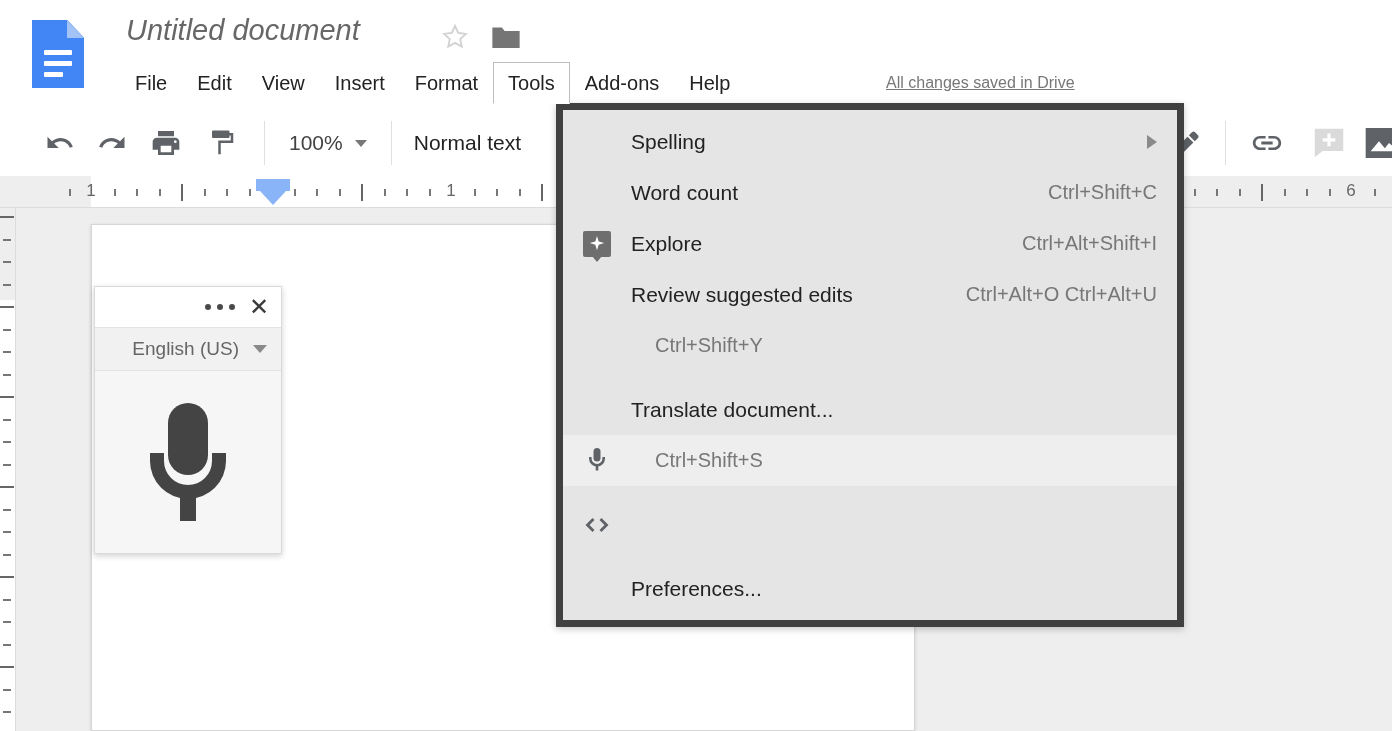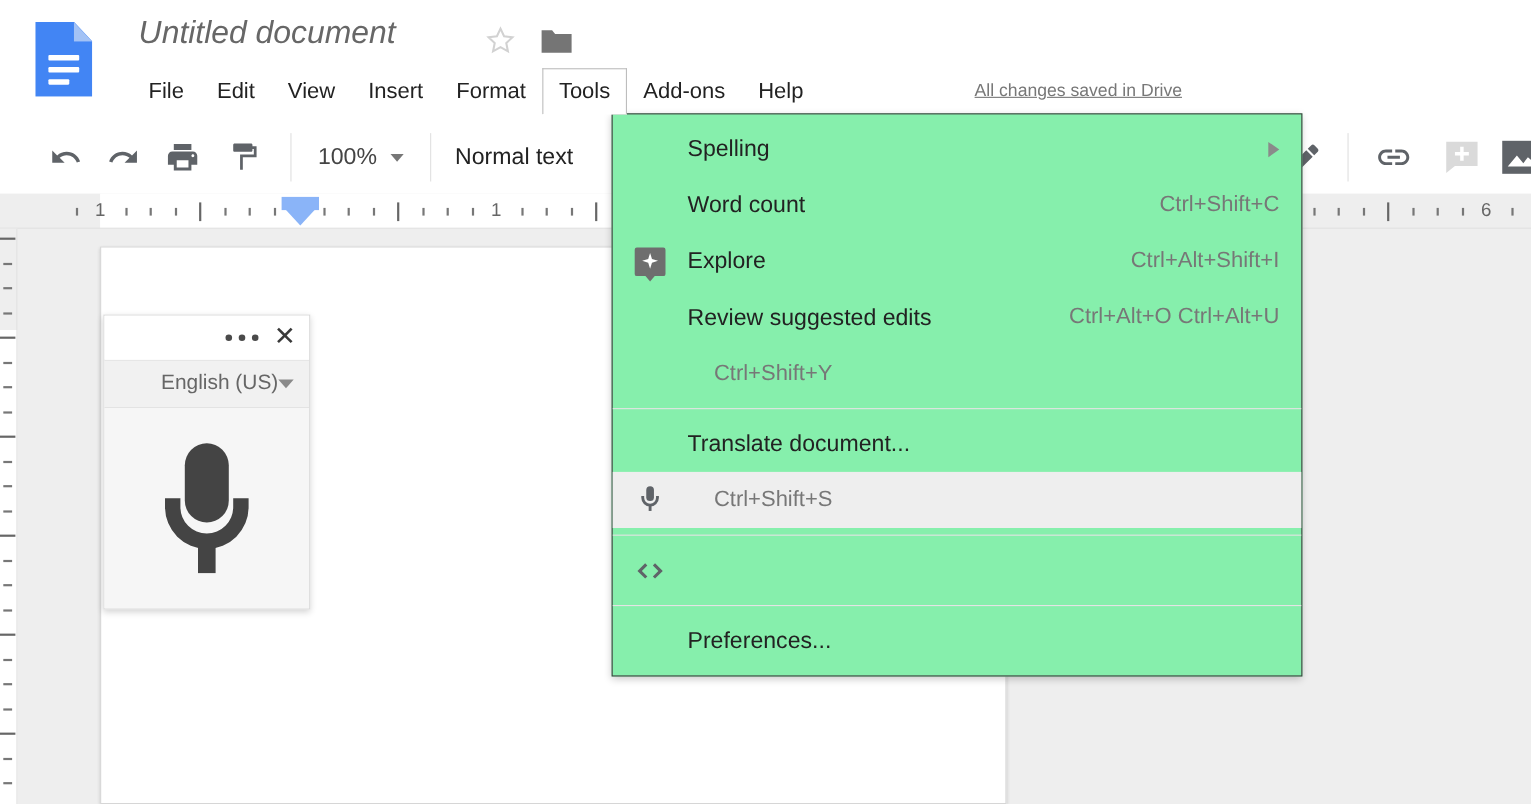--- a/index.html
+++ b/index.html
@@ -110,35 +110,35 @@
   }
   #voice-head {
     position:relative; height:40px; background:#fff;
     display:flex; align-items:center; justify-content:flex-end; padding:0 12px; gap:14px;
   }
   #voice-dots { display:flex; gap:6px; align-items:center; cursor:pointer; }
   #voice-dots i { width:6px; height:6px; border-radius:50%; background:#4a4a4a; display:block; }
   #voice-close { font-size:24px; line-height:1; color:#3a3a3a; cursor:pointer; font-weight:400; }
   #voice-lang {
     height:44px; background:#f1f1f1; border-top:1px solid #e3e3e3; border-bottom:1px solid #e3e3e3;
-    display:flex; align-items:center; justify-content:flex-end; padding:0 14px;
+    display:flex; align-items:center; justify-content:flex-end; gap:14px; padding:0 14px;
     font-size:19px; color:#666; cursor:pointer; white-space:nowrap;
   }
   #voice-lang .caret2 {
     width:0;height:0;border-left:7px solid transparent;border-right:7px solid transparent;border-top:8px solid #8a8a8a;
   }
   #voice-body {
     height:182px; background:#f6f6f6;
     display:flex; align-items:center; justify-content:center; cursor:pointer;
   }
 
   
   #tools-menu {
     position:absolute; left:556px; top:103px; width:628px;
-    background:#86efac; border:1px solid #404040;
+    background:#e5e5e5; border:7px solid #404040;
     box-shadow:0 2px 7px rgba(0,0,0,.22); z-index:30; padding:6px 0 6px 0;
   }
   .mrow {
     position:relative; height:51px; display:flex; align-items:center;
     padding:0 20px 0 0; cursor:pointer; font-size:21px; color:#222;
   }
   .mrow.hl { background:#eeeeee; }
   .mrow .ic { width:68px; display:flex; align-items:center; justify-content:center; flex:0 0 68px; }
   .mrow .lbl { flex:1 1 auto; white-space:nowrap; }
   .mrow .acc { color:#777; font-size:20px; white-space:nowrap; padding-left:24px; }

